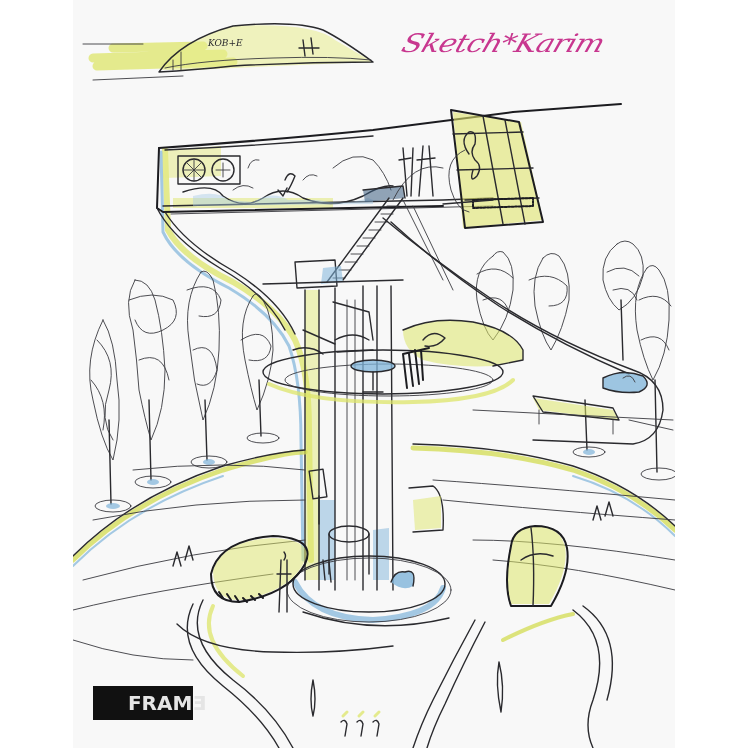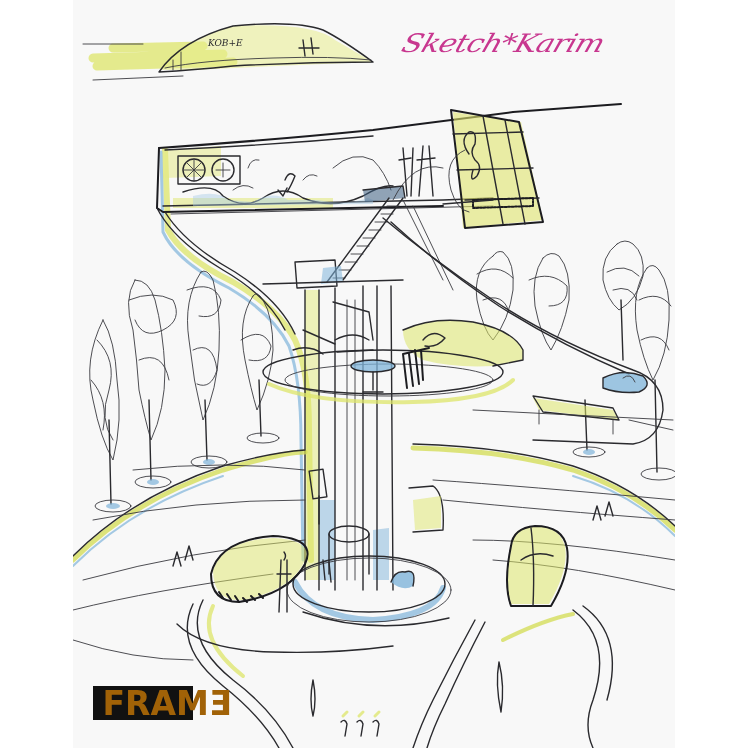--- a/index.html
+++ b/index.html
@@ -1,21 +1,21 @@
 <!DOCTYPE html>
 <html><head>
 <meta charset="utf-8">
 <style>
   html, body { margin:0; padding:0; background:#ffffff; }
   body { width:748px; height:748px; position:relative; overflow:hidden; font-family:"Liberation Sans", sans-serif; }
   .cover { position:absolute; left:73px; top:0; width:602px; height:748px; background:#f8f8f8; overflow:hidden; }
   .sketch { position:absolute; left:0; top:0; width:602px; height:748px; }
   .signature { position:absolute; left:330px; top:26px; font-family:"DejaVu Serif", serif; font-style:italic; font-size:30px; letter-spacing:-1px; transform:skewX(-18deg) scaleY(0.85); }
   .masthead { position:absolute; left:20px; top:686px; width:100px; height:34px; background:#111; display:flex; align-items:center; justify-content:center; }
-  .masthead span { color:#a16207; font-family:"DejaVu Sans", sans-serif; font-weight:bold; font-size:33px; letter-spacing:0px; line-height:1;padding-left:48px; }
+  .masthead span { color:#e5e5e5; font-family:"DejaVu Sans", sans-serif; font-weight:bold; font-size:20px; letter-spacing:0px; line-height:1;padding-left:48px; }
   .ink { fill:none; stroke:#2a2a2e; stroke-width:1.4; stroke-linecap:round; stroke-linejoin:round; }
   .ink-thin { fill:none; stroke:#3a3a40; stroke-width:0.9; stroke-linecap:round; }
   .ink-heavy { fill:none; stroke:#1c1c20; stroke-width:2; stroke-linecap:round; stroke-linejoin:round; }
   .hl-y { fill:none; stroke-linecap:round; opacity:0.75; }
   .hl-b { fill:none; stroke-linecap:round; opacity:0.7; }
 </style>
 </head>
 <body>
 
 <div class="cover">

